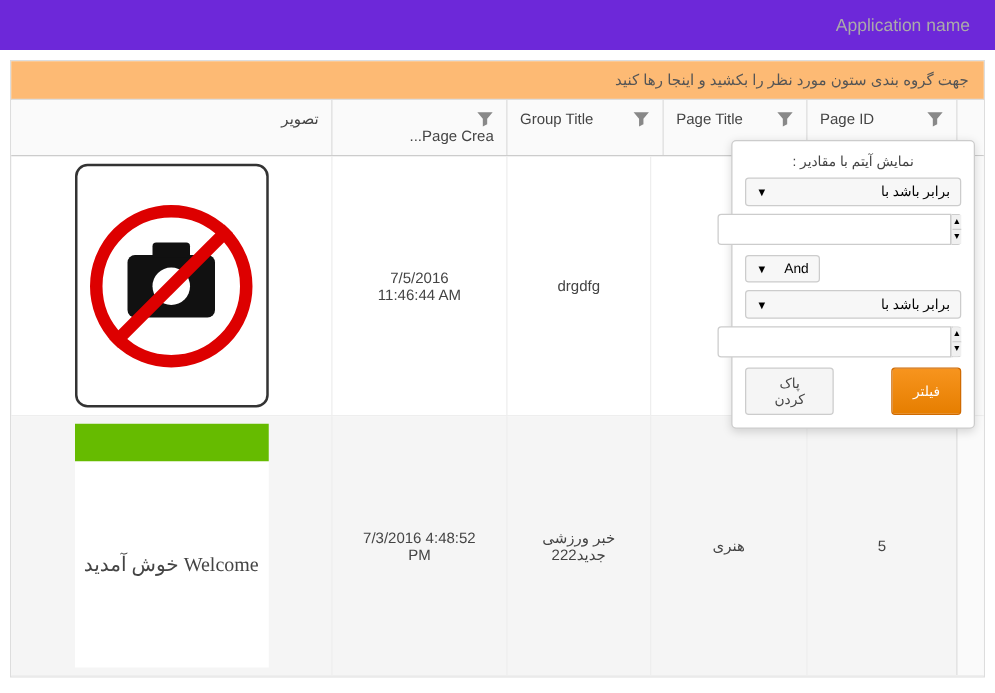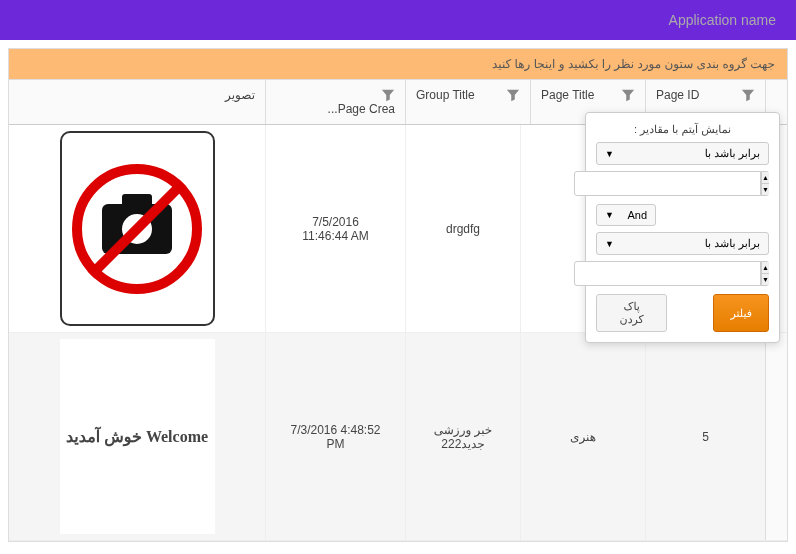--- a/index.html
+++ b/index.html
@@ -21,21 +21,21 @@
 .data-row.alt { background: #f5f5f5; }
 .data-cell { padding: 8px 24px; border-left: 1px solid #eee; display: flex; align-items: center; justify-content: center; color: #444; text-align: center; }
 .data-cell:last-child { border-left: none; }
 .img-cell { flex: 1; justify-content: center; padding: 6px; }
 .thumb { width: 155px; height: 195px; background: #fff; border-radius: 10px; border: 2px solid #333; display: flex; align-items: center; justify-content: center; position: relative; }
 .no-photo-circle { width: 130px; height: 130px; border: 10px solid #d00; border-radius: 50%; display: flex; align-items: center; justify-content: center; position: relative; }
 .no-photo-circle::after { content: ''; position: absolute; width: 130px; height: 10px; background: #d00; transform: rotate(-45deg); }
 .camera-icon { width: 70px; height: 50px; background: #111; border-radius: 6px; position: relative; }
 .camera-icon::before { content: ''; position: absolute; top: -10px; left: 20px; width: 30px; height: 12px; background: #111; border-radius: 3px 3px 0 0; }
 .camera-icon::after { content: ''; position: absolute; top: 10px; left: 20px; width: 30px; height: 30px; background: #fff; border-radius: 50%; }
-.thumb2 { width: 155px; height: 195px; background: #fff; display: flex; flex-direction: row; font-weight: bold; }
+.thumb2 { width: 155px; height: 195px; background: #fff; display: flex; flex-direction: column; }
 .thumb2-top { height: 30px; background: #6b0; }
 .thumb2-mid { flex: 1; display: flex; align-items: center; justify-content: center; font-size: 16px; font-family: cursive; }
 .filter-popup { position: absolute; top: 112px; left: 585px; width: 195px; background: #fff; border: 1px solid #ccc; border-radius: 4px; box-shadow: 0 2px 8px rgba(0,0,0,0.15); padding: 10px; z-index: 100; direction: rtl; }
 .filter-label { text-align: center; color: #444; margin-bottom: 6px; font-size: 11px; }
 .filter-select { width: 100%; padding: 4px 8px; border: 1px solid #ccc; border-radius: 3px; background: #f7f7f7; margin-bottom: 6px; display: flex; align-items: center; justify-content: space-between; cursor: pointer; font-size: 11px; }
 .filter-select.small { width: 60px; margin-right: auto; margin-left: 0; }
 .filter-input-wrap { display: flex; margin-bottom: 8px; }
 .filter-input { flex: 1; padding: 4px; border: 1px solid #ccc; border-radius: 3px 0 0 3px; }
 .spinner { width: 18px; border: 1px solid #ccc; border-right: none; display: flex; flex-direction: column; border-radius: 0 3px 3px 0; }
 .spinner-btn { flex: 1; display: flex; align-items: center; justify-content: center; cursor: pointer; font-size: 7px; background: #f0f0f0; }

